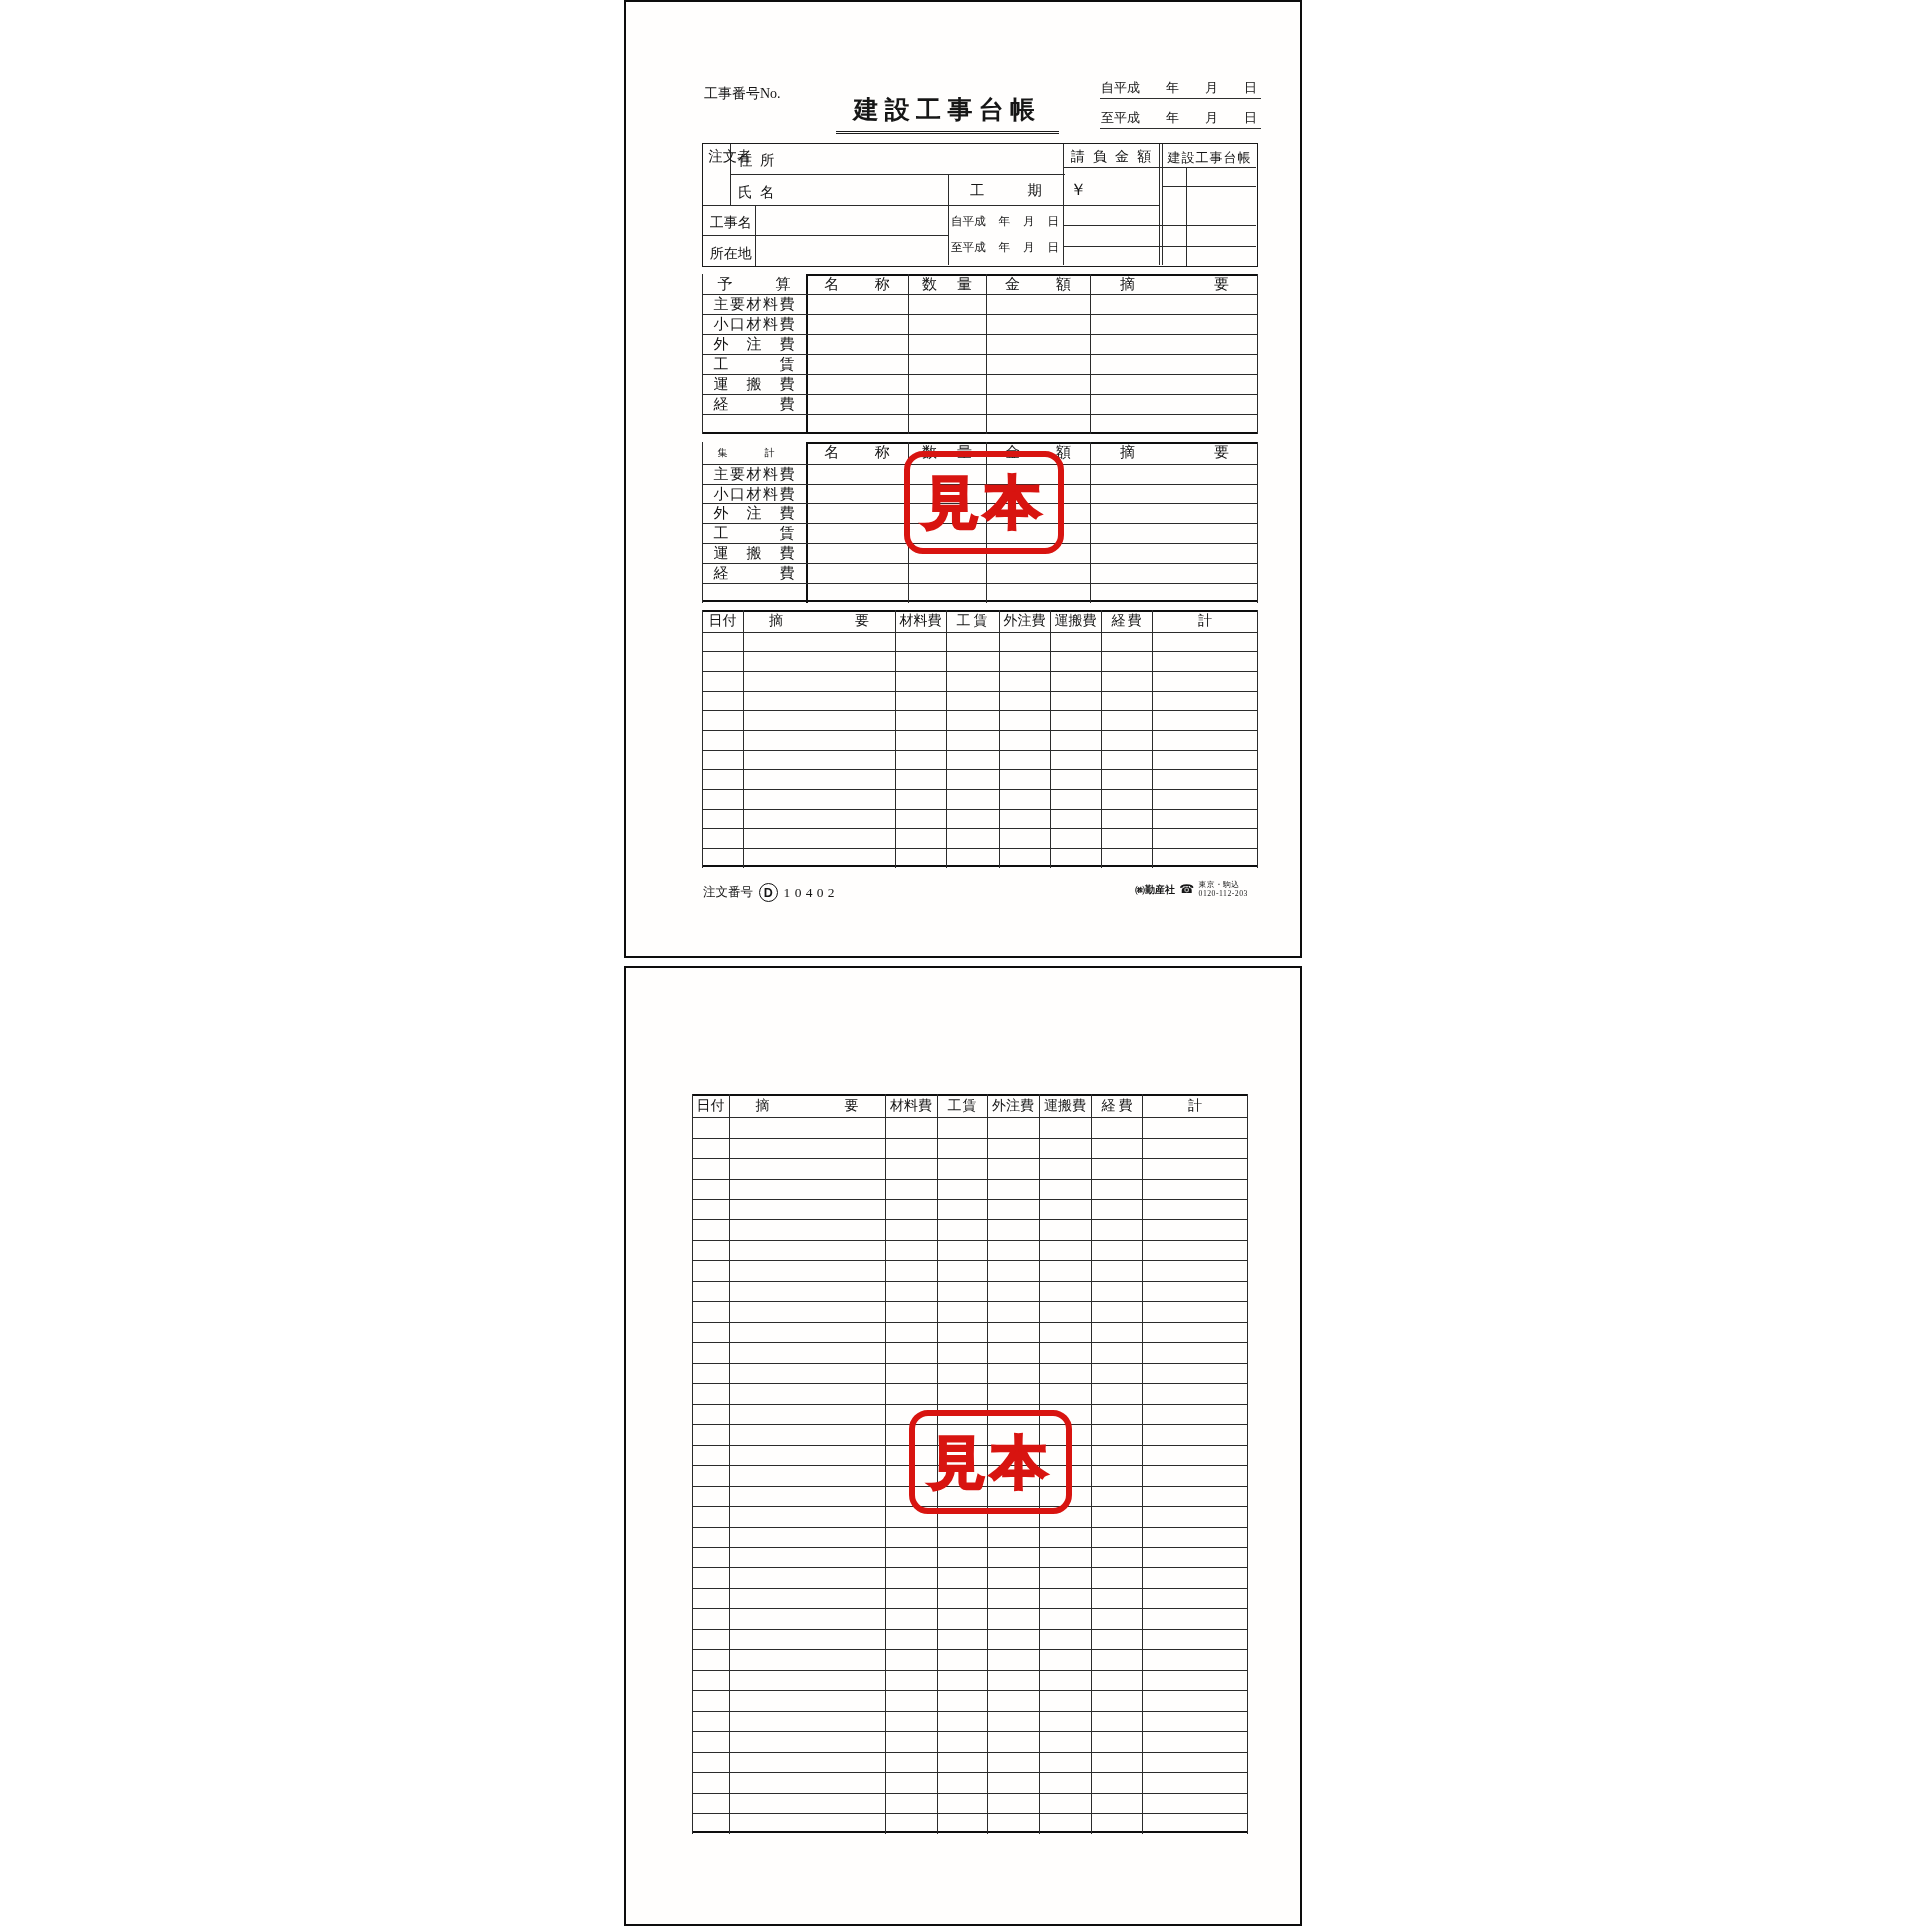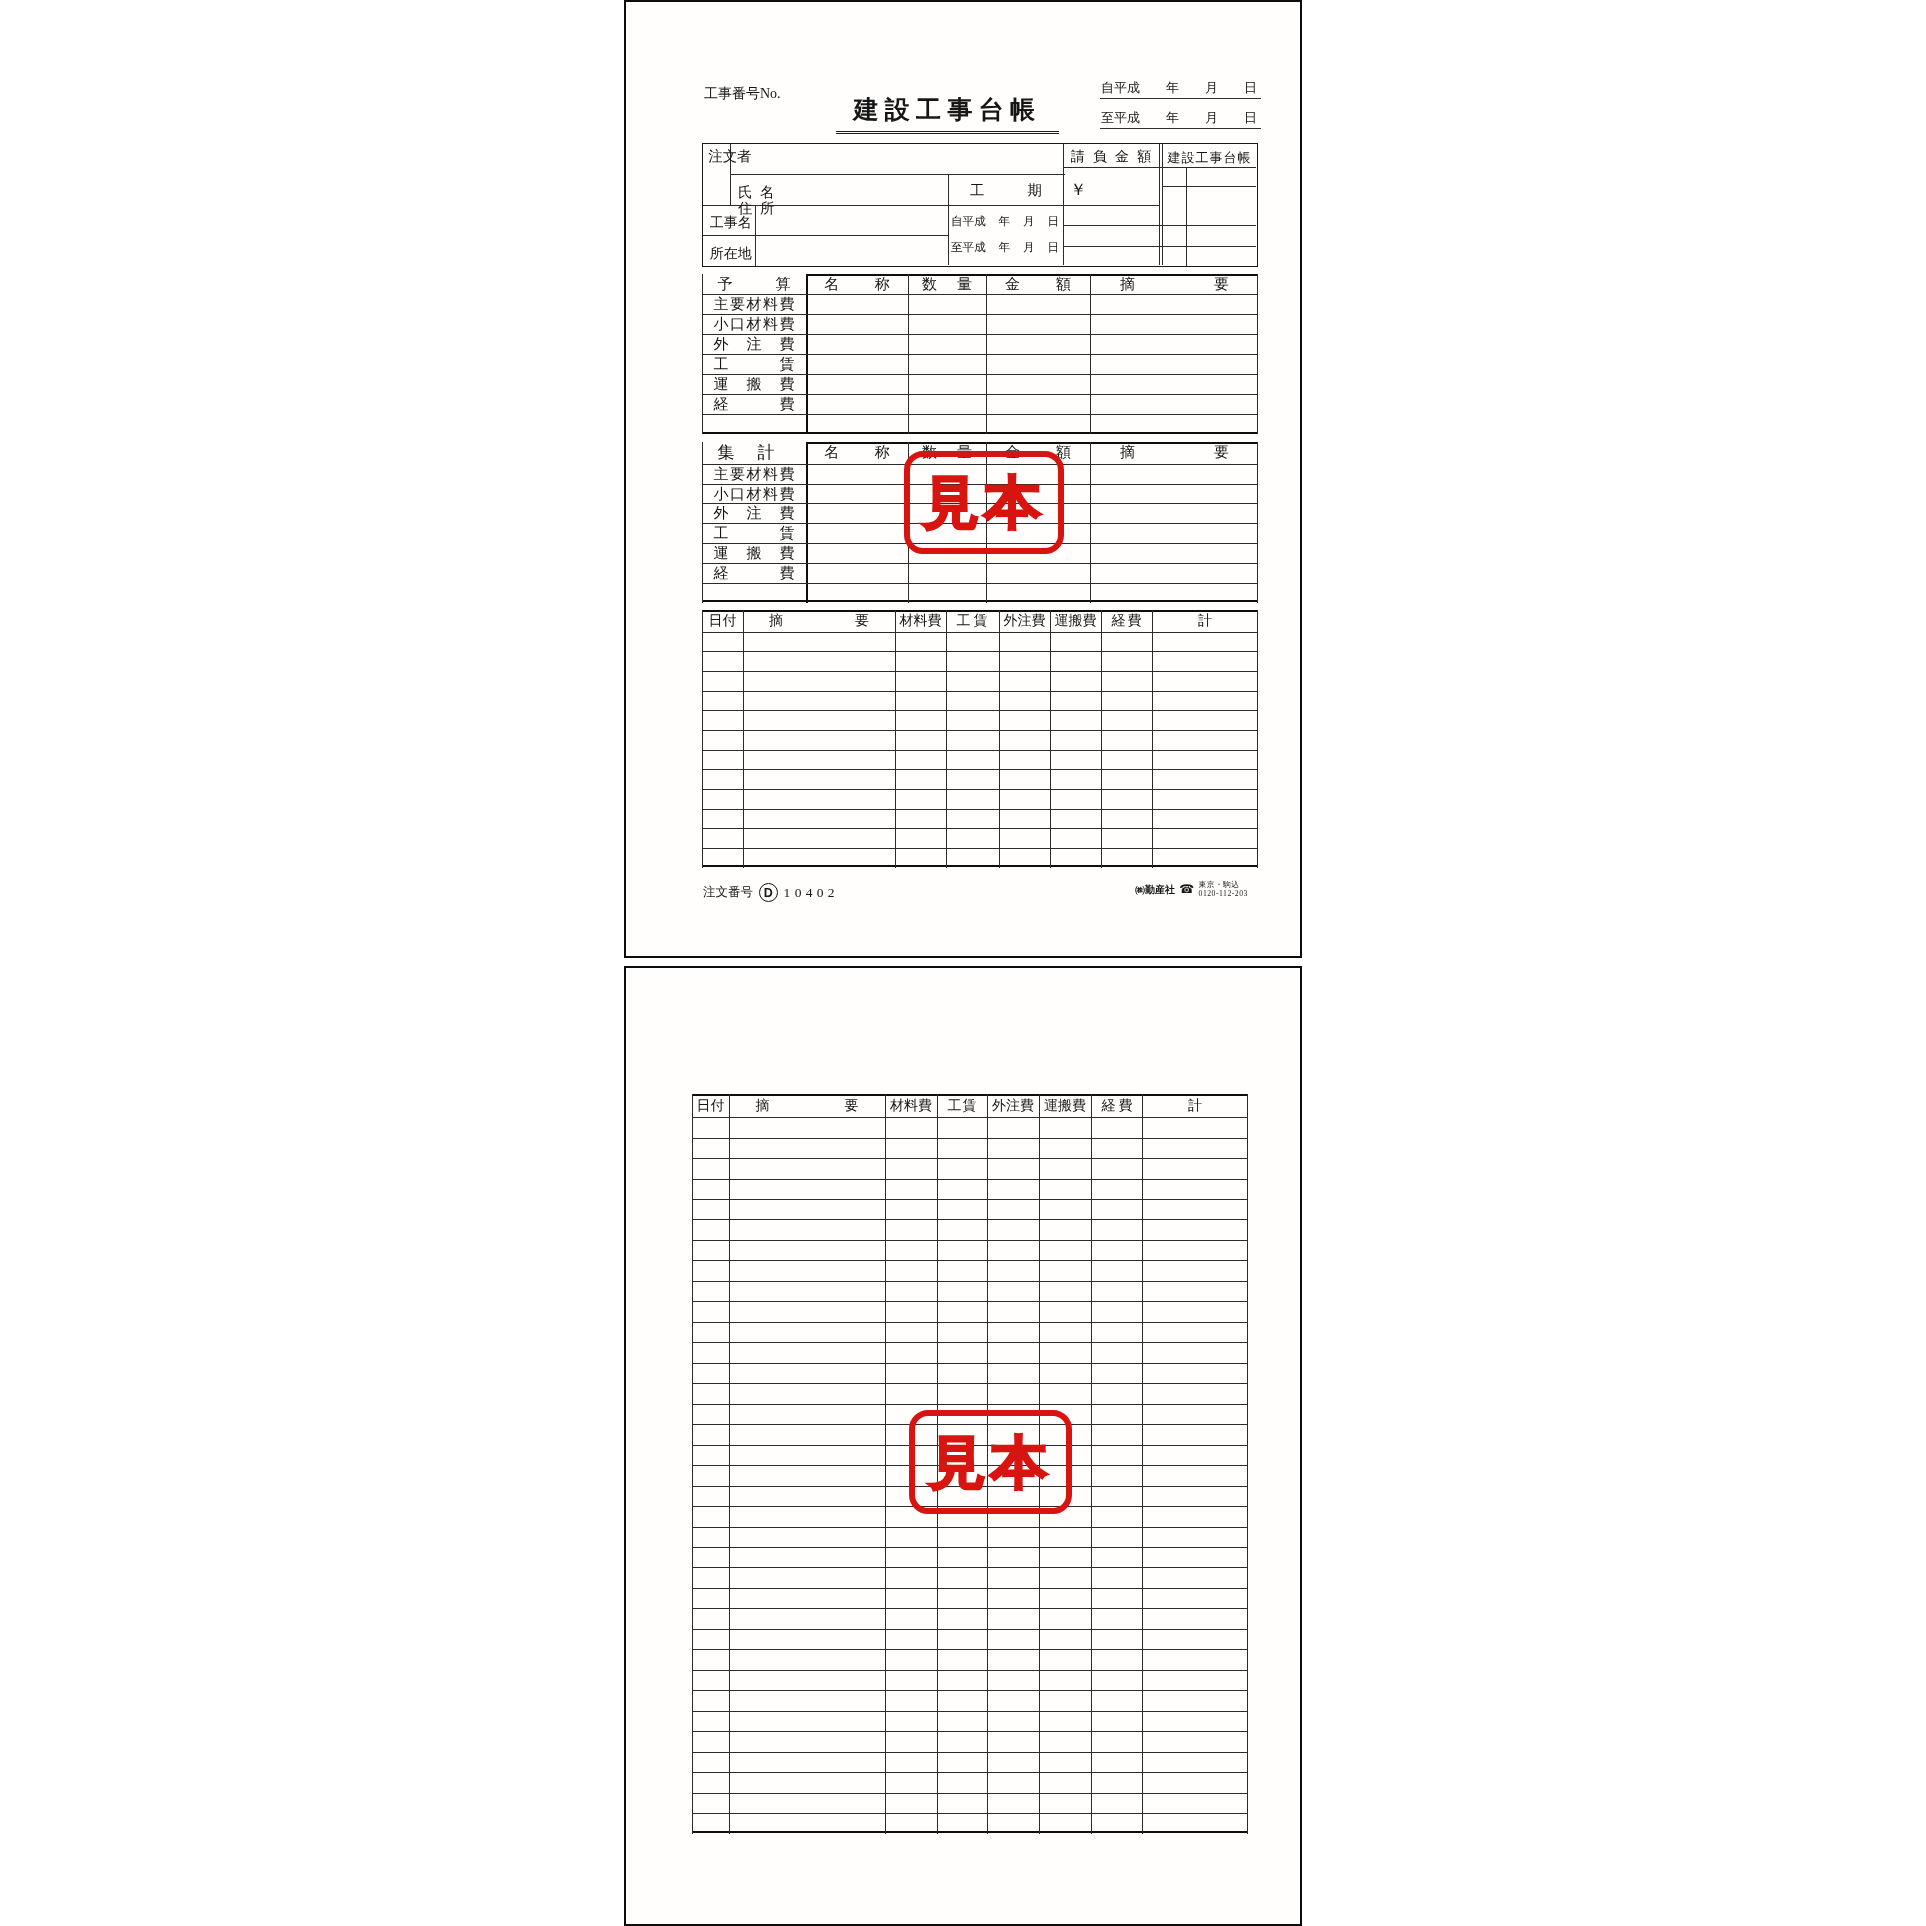--- a/index.html
+++ b/index.html
@@ -72,21 +72,21 @@
       <div class="ln" style="left:360px;top:0;width:1.4px;height:121px;"></div>
       <div class="ln" style="left:456px;top:0;width:1.4px;height:121px;"></div>
       <div class="ln" style="left:459px;top:0;width:1.4px;height:121px;"></div>
       <div class="ln" style="left:483px;top:22.6px;width:1.4px;height:99px;"></div>
       <div class="ln" style="left:360px;top:22.6px;width:193px;height:1.4px;"></div>
       <div class="ln" style="left:459px;top:42px;width:94px;height:1.4px;"></div>
       <div class="ln" style="left:360px;top:81px;width:193px;height:1.4px;"></div>
       <div class="ln" style="left:360px;top:102px;width:193px;height:1.4px;"></div>
 
       <div class="lbl" style="left:5.3px;top:2.9px;width:17.3px;line-height:19px;font-size:14.4px;word-break:break-all;text-align:center;">注文者</div>
-      <div class="lbl" style="left:35px;top:6.7px;letter-spacing:7.7px;margin-top:48px;">住所</div>
+      <div class="lbl" style="left:35px;top:6.7px;letter-spacing:7.7px;">住所</div>
       <div class="lbl" style="left:35px;top:39px;letter-spacing:7.7px;">氏名</div>
       <div class="lbl jt" style="left:3.9px;top:70px;width:46px;padding:0 2.9px;font-size:14px;">工事名</div>
       <div class="lbl jt" style="left:3.9px;top:101px;width:46px;padding:0 2.9px;font-size:14px;">所在地</div>
       <div class="lbl jt" style="left:267px;top:37px;width:72px;">工期</div>
 
       <div class="lbl" style="left:248px;top:70px;width:108px;display:flex;justify-content:space-between;font-size:11.6px;">
         <span>自平成</span>
         <span>年</span>
         <span>月</span>
         <span>日</span>
@@ -141,21 +141,21 @@
         <div class="ln" style="left: 206px; top: 0px; width: 1.4px; height: 161px;"></div>
         <div class="ln" style="left: 284px; top: 0px; width: 1.4px; height: 161px;"></div>
         <div class="ln" style="left: 388px; top: 0px; width: 1.4px; height: 161px;"></div>
         <div class="ln" style="left: 0px; top: 21.7px; width: 556px; height: 1.4px;"></div>
         <div class="ln" style="left: 0px; top: 42px; width: 556px; height: 1.4px;"></div>
         <div class="ln" style="left: 0px; top: 61px; width: 556px; height: 1.4px;"></div>
         <div class="ln" style="left: 0px; top: 81px; width: 556px; height: 1.4px;"></div>
         <div class="ln" style="left: 0px; top: 101px; width: 556px; height: 1.4px;"></div>
         <div class="ln" style="left: 0px; top: 121px; width: 556px; height: 1.4px;"></div>
         <div class="ln" style="left: 0px; top: 141px; width: 556px; height: 1.4px;"></div>
-        <div class="cell jt" style="left: 0px; top: 0px; width: 88px; height: 21.7px; line-height: 21.7px; padding: 0px 15.4px; font-size: 17px;">集計</div>
+        <div class="cell jt" style="left: 0px; top: 0px; width: 88px; height: 21.7px; line-height: 21.7px; padding: 0px 15.4px; font-size: 10px;">集計</div>
         <div class="cell jt" style="left: 104px; top: 0px; width: 102px; height: 21.7px; line-height: 21.7px; padding: 0px 18.3px; font-size: 15px;">名称</div>
         <div class="cell jt" style="left: 206px; top: 0px; width: 78px; height: 21.7px; line-height: 21.7px; padding: 0px 14px; font-size: 15px;">数量</div>
         <div class="cell jt" style="left: 284px; top: 0px; width: 104px; height: 21.7px; line-height: 21.7px; padding: 0px 19px; font-size: 15px;">金額</div>
         <div class="cell jt" style="left: 388px; top: 0px; width: 169px; height: 21.7px; line-height: 21.7px; padding: 0px 30px; font-size: 15px;">摘要</div>
         <div class="cell jt" style="left: 0px; top: 21.7px; width: 104px; height: 20px; line-height: 20px; padding: 0px 11.6px; font-size: 15px;">主要材料費</div>
         <div class="cell jt" style="left: 0px; top: 42px; width: 104px; height: 20px; line-height: 20px; padding: 0px 11.6px; font-size: 15px;">小口材料費</div>
         <div class="cell jt" style="left: 0px; top: 61px; width: 104px; height: 20px; line-height: 20px; padding: 0px 11.6px; font-size: 15px;">外注費</div>
         <div class="cell jt" style="left: 0px; top: 81px; width: 104px; height: 20px; line-height: 20px; padding: 0px 11.6px; font-size: 15px;">工賃</div>
         <div class="cell jt" style="left: 0px; top: 101px; width: 104px; height: 20px; line-height: 20px; padding: 0px 11.6px; font-size: 15px;">運搬費</div>
         <div class="cell jt" style="left: 0px; top: 121px; width: 104px; height: 20px; line-height: 20px; padding: 0px 11.6px; font-size: 15px;">経費</div>

